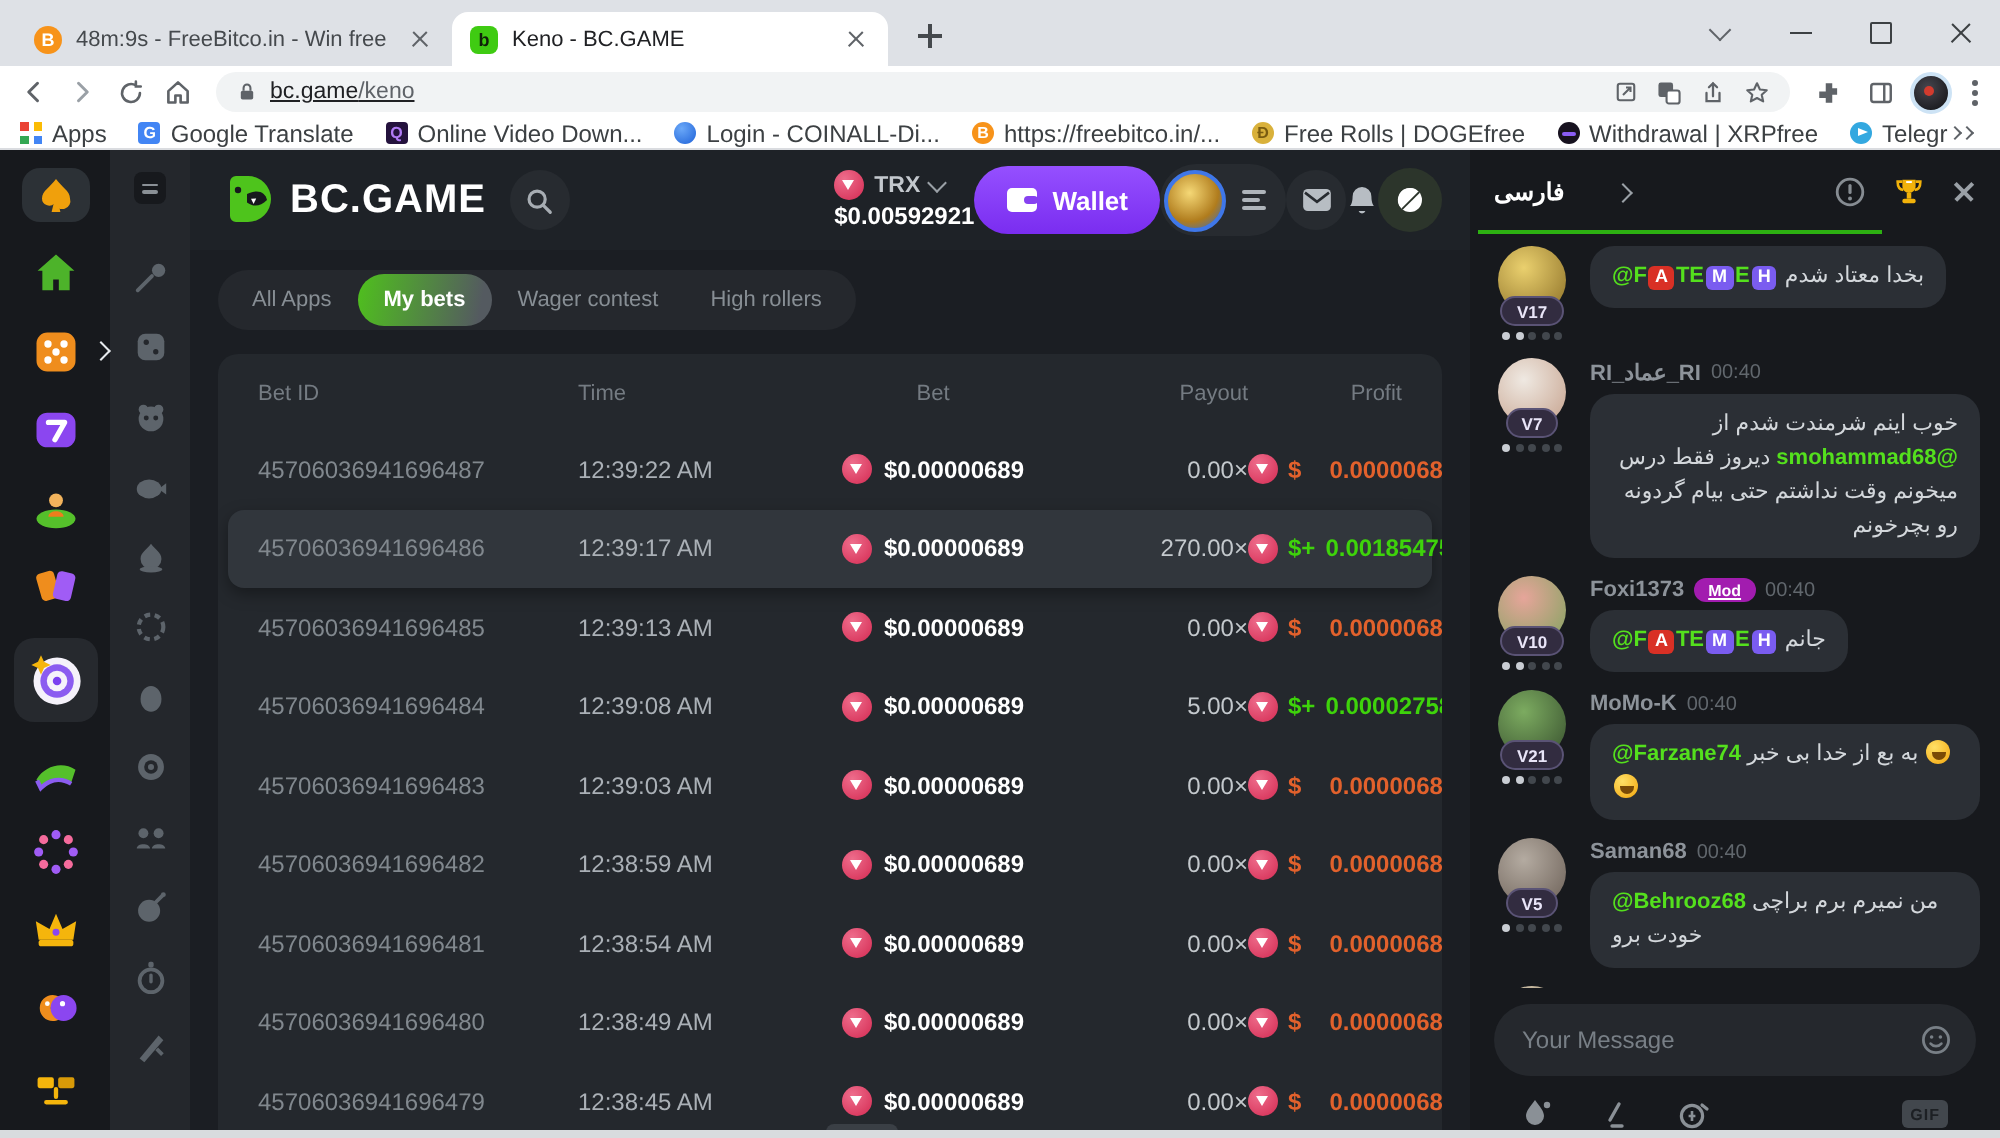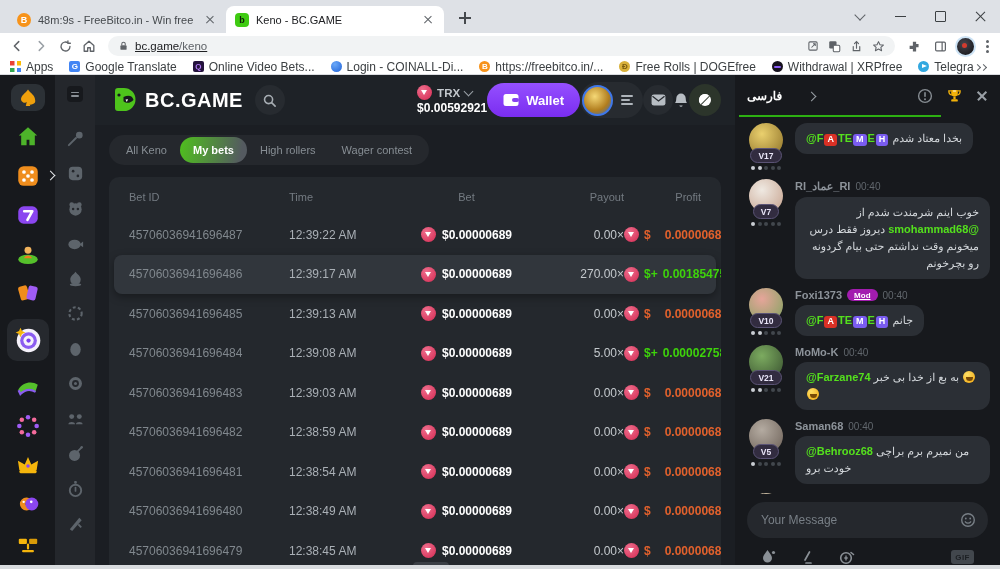--- a/index.html
+++ b/index.html
@@ -273,21 +273,21 @@
     <span class="bm-label">Apps</span>
   </div>
 
   <div class="bm">
     <span class="fv fv-translate">G</span>
     <span class="bm-label">Google Translate</span>
   </div>
 
   <div class="bm">
     <span class="fv fv-purple-square">Q</span>
-    <span class="bm-label">Online Video Bets...</span>
+    <span class="bm-label">Online Video Down...</span>
   </div>
 
   <div class="bm">
     <span class="fv fv-blue-circle"></span>
     <span class="bm-label">Login - COINALL-Di...</span>
   </div>
 
   <div class="bm">
     <span class="fv fv-orange-circle">B</span>
     <span class="bm-label">https://freebitco.in/...</span>
@@ -558,24 +558,24 @@
               <circle cx="8" cy="8" r="6" fill="#fff"></circle>
               <path d="M3.7 12.3 12.3 3.7" stroke="#2c352b" stroke-width="1.8"></path>
               <path d="M8 2a6 6 0 0 0-4.3 10.2L12.2 3.7A6 6 0 0 0 8 2z" fill="#fff"></path>
               </svg>
           </div>
         </div>
       </div>
 
       <div class="content">
         <div class="bet-tabs">
-          <span class="btab">All Keno</span>
+          <span class="btab">All Apps</span>
           <span class="btab active">My bets</span>
+          <span class="btab">Wager contest</span>
           <span class="btab">High rollers</span>
-          <span class="btab">Wager contest</span>
         </div>
         <div class="table-card">
           <div class="thead">
             <span>Bet ID</span>
             <span>Time</span>
             <span class="h-bet">Bet</span>
             <span class="h-payout">Payout</span>
             <span class="h-profit">Profit</span>
           </div>
           <div class="tbody">

